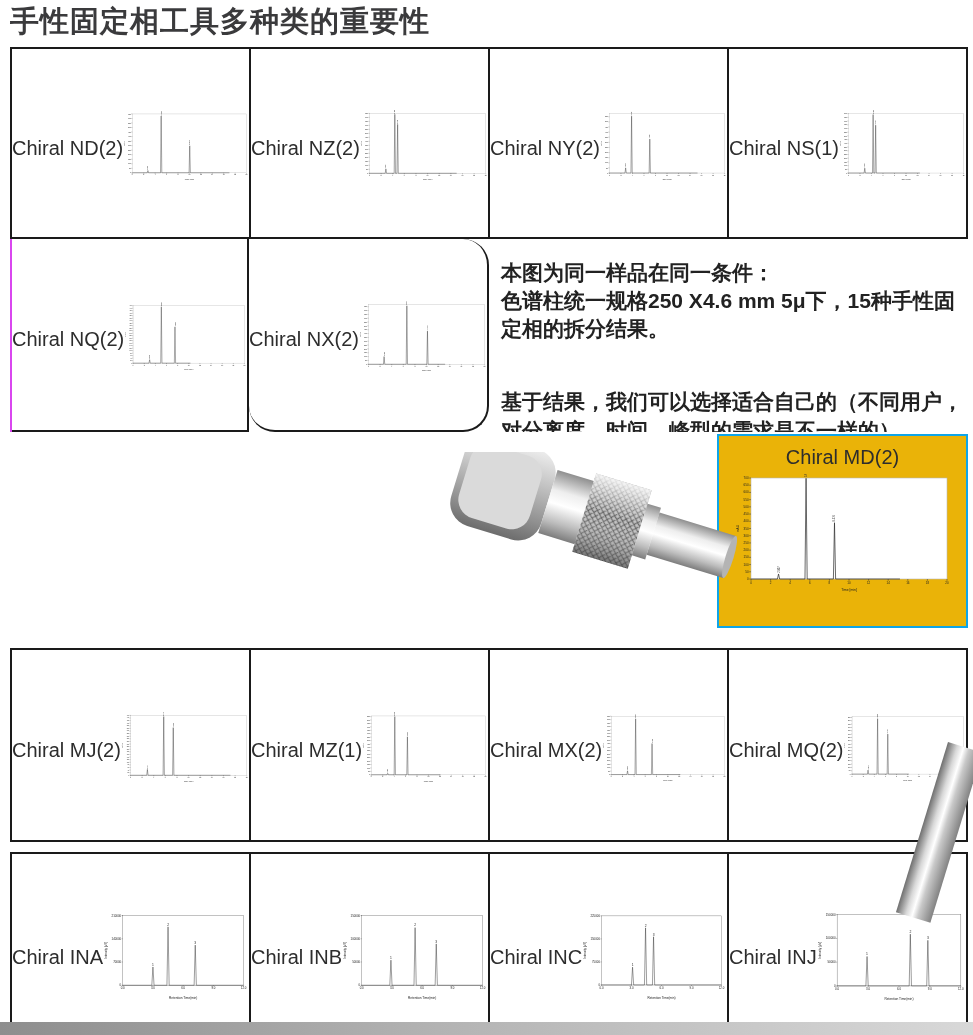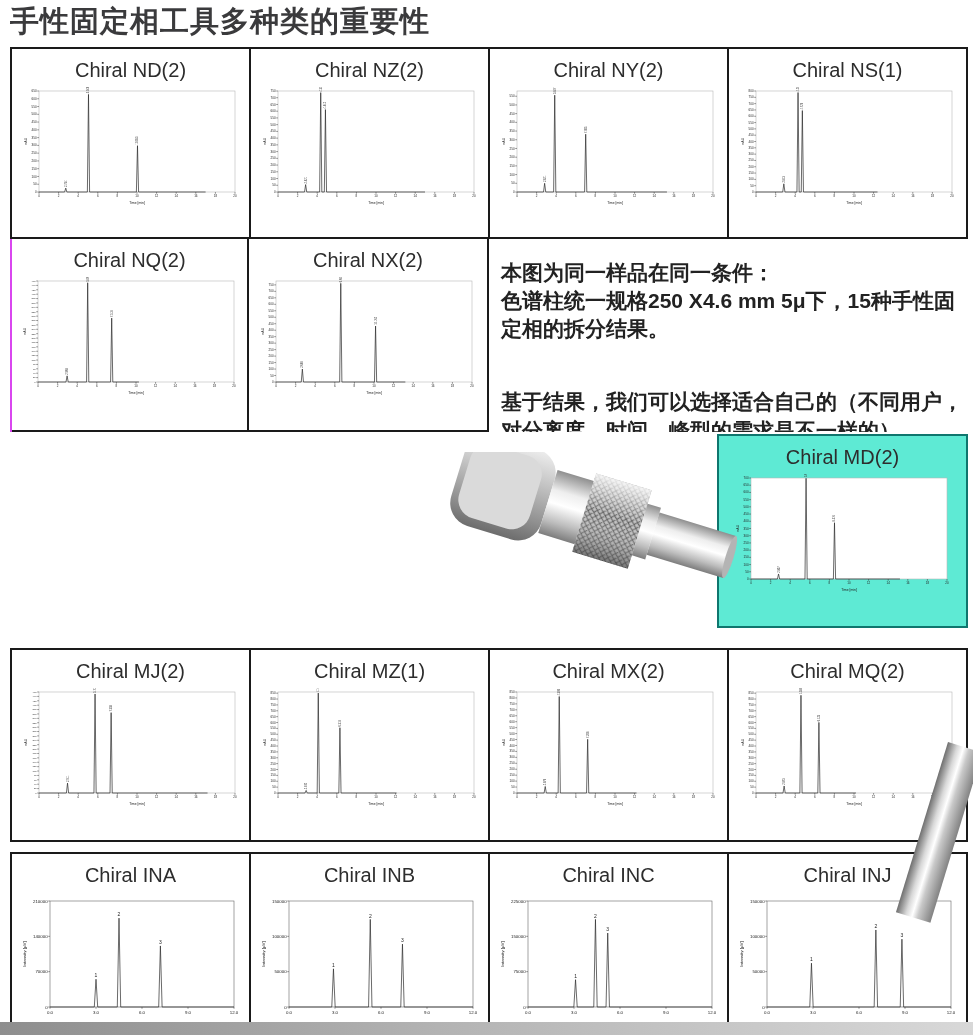--- a/index.html
+++ b/index.html
@@ -7,35 +7,35 @@
          font-family:"Liberation Sans","DejaVu Sans",sans-serif;color:#222;}
   .page-title{position:absolute;left:10px;top:2px;font-size:29px;font-weight:bold;
               color:#3a3a3c;letter-spacing:1px;}
   .row{position:absolute;left:10px;width:958px;display:flex;box-sizing:border-box;
        border:2px solid #1a1a1a;background:#fff;}
   #row1{top:47px;height:192px;}
   #row2{top:239px;height:193px;border:none;border-left:2px solid #d946ef;}
   #row3{top:648px;height:194px;}
   #row4{top:852px;height:200px;}
   .cell{flex:1;box-sizing:border-box;border-right:2px solid #1a1a1a;overflow:hidden;
-        display:flex;flex-direction:column;align-items:center;}
+        display:flex;align-items:center;}
   .cell:last-child{border-right:none;}
   #row2 .cell{flex:none;border-bottom:2px solid #1a1a1a;}
   #row2 .cell.c-nq{width:237px;}
-  #row2 .cell.c-nx{width:240px;}
+  #row2 .cell.c-nx{width:240px;border-radius:26px;}
   #row2 .infocell{flex:1;border:none;display:block;align-items:flex-start;}
   .cell-title{margin-top:10px;font-size:20px;color:#2d2d2d;text-align:center;white-space:nowrap;}
   svg.chrom{display:block;margin-top:5px;}
   .info-text{padding:20px 4px 0 12px;font-size:21px;font-weight:bold;line-height:1.34;
              color:#222;white-space:pre-line;}
   .info-p2{margin-top:25px;}
   .note-text{position:absolute;left:55px;top:470px;width:430px;font-size:19.5px;
              font-weight:bold;line-height:1.35;color:#222;white-space:pre-line;}
   .md-box{position:absolute;left:717px;top:434px;width:251px;height:194px;
-          box-sizing:border-box;border:2px solid #0f766e;background:#5eead4;
+          box-sizing:border-box;border:2px solid #0ea5e9;background:#eab308;
           display:flex;flex-direction:column;align-items:center;z-index:2;}
   .fitting{position:absolute;left:442px;top:452px;z-index:3;}
   .tube-photo{position:absolute;left:948px;top:742px;width:36px;height:178px;z-index:4;
               transform:rotate(17deg);transform-origin:top left;
               background:linear-gradient(90deg,#6f6f6f,#d8d8d8 28%,#ffffff 46%,#c9c9c9 62%,#828282);}
   .bottom-shadow{position:absolute;left:0;top:1022px;width:973px;height:13px;z-index:1;
               background:linear-gradient(90deg,#8e8e8e,#b3b3b3 45%,#d8d8d8);}
 </style>
 </head>
 <body>

